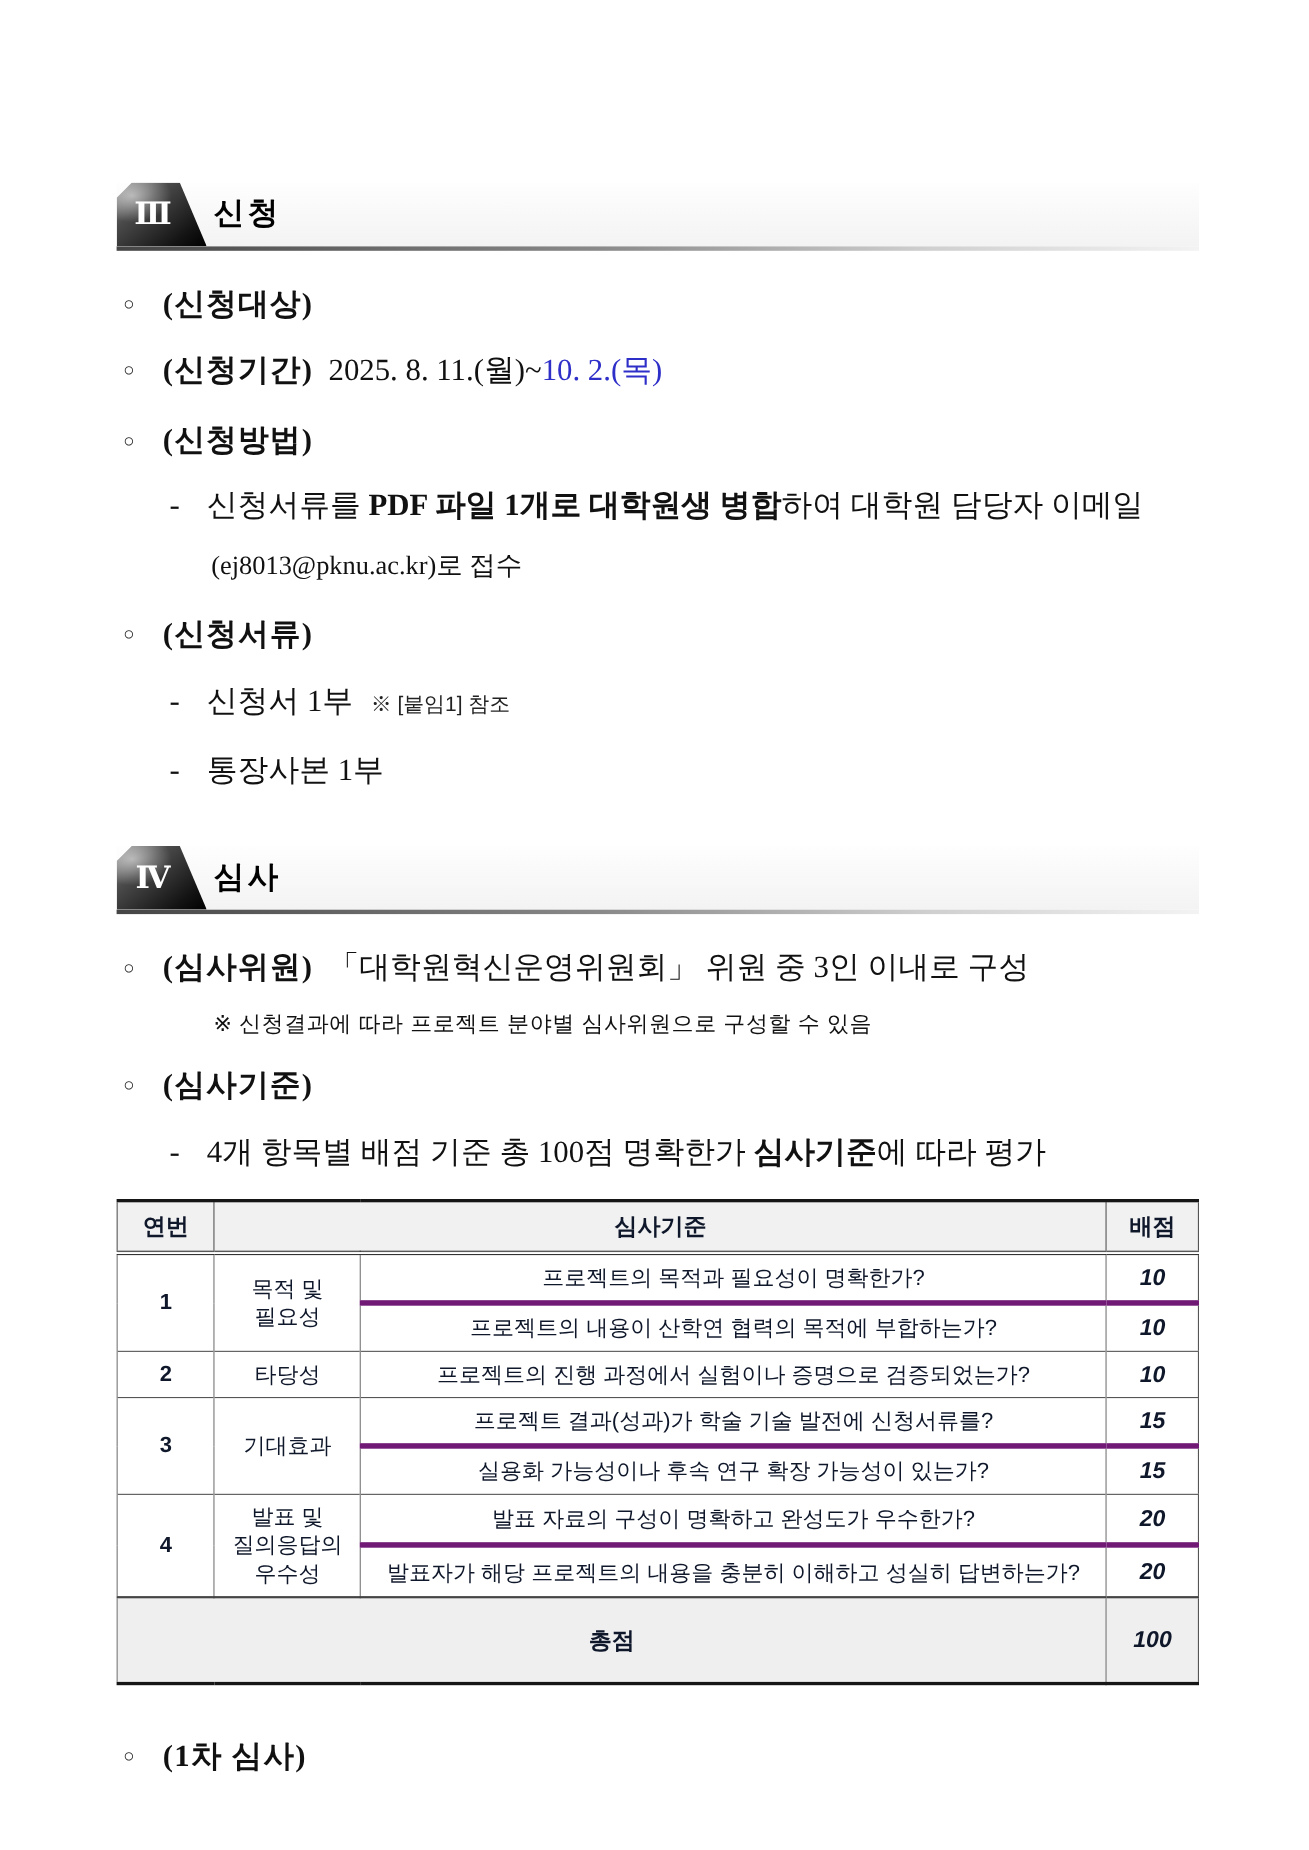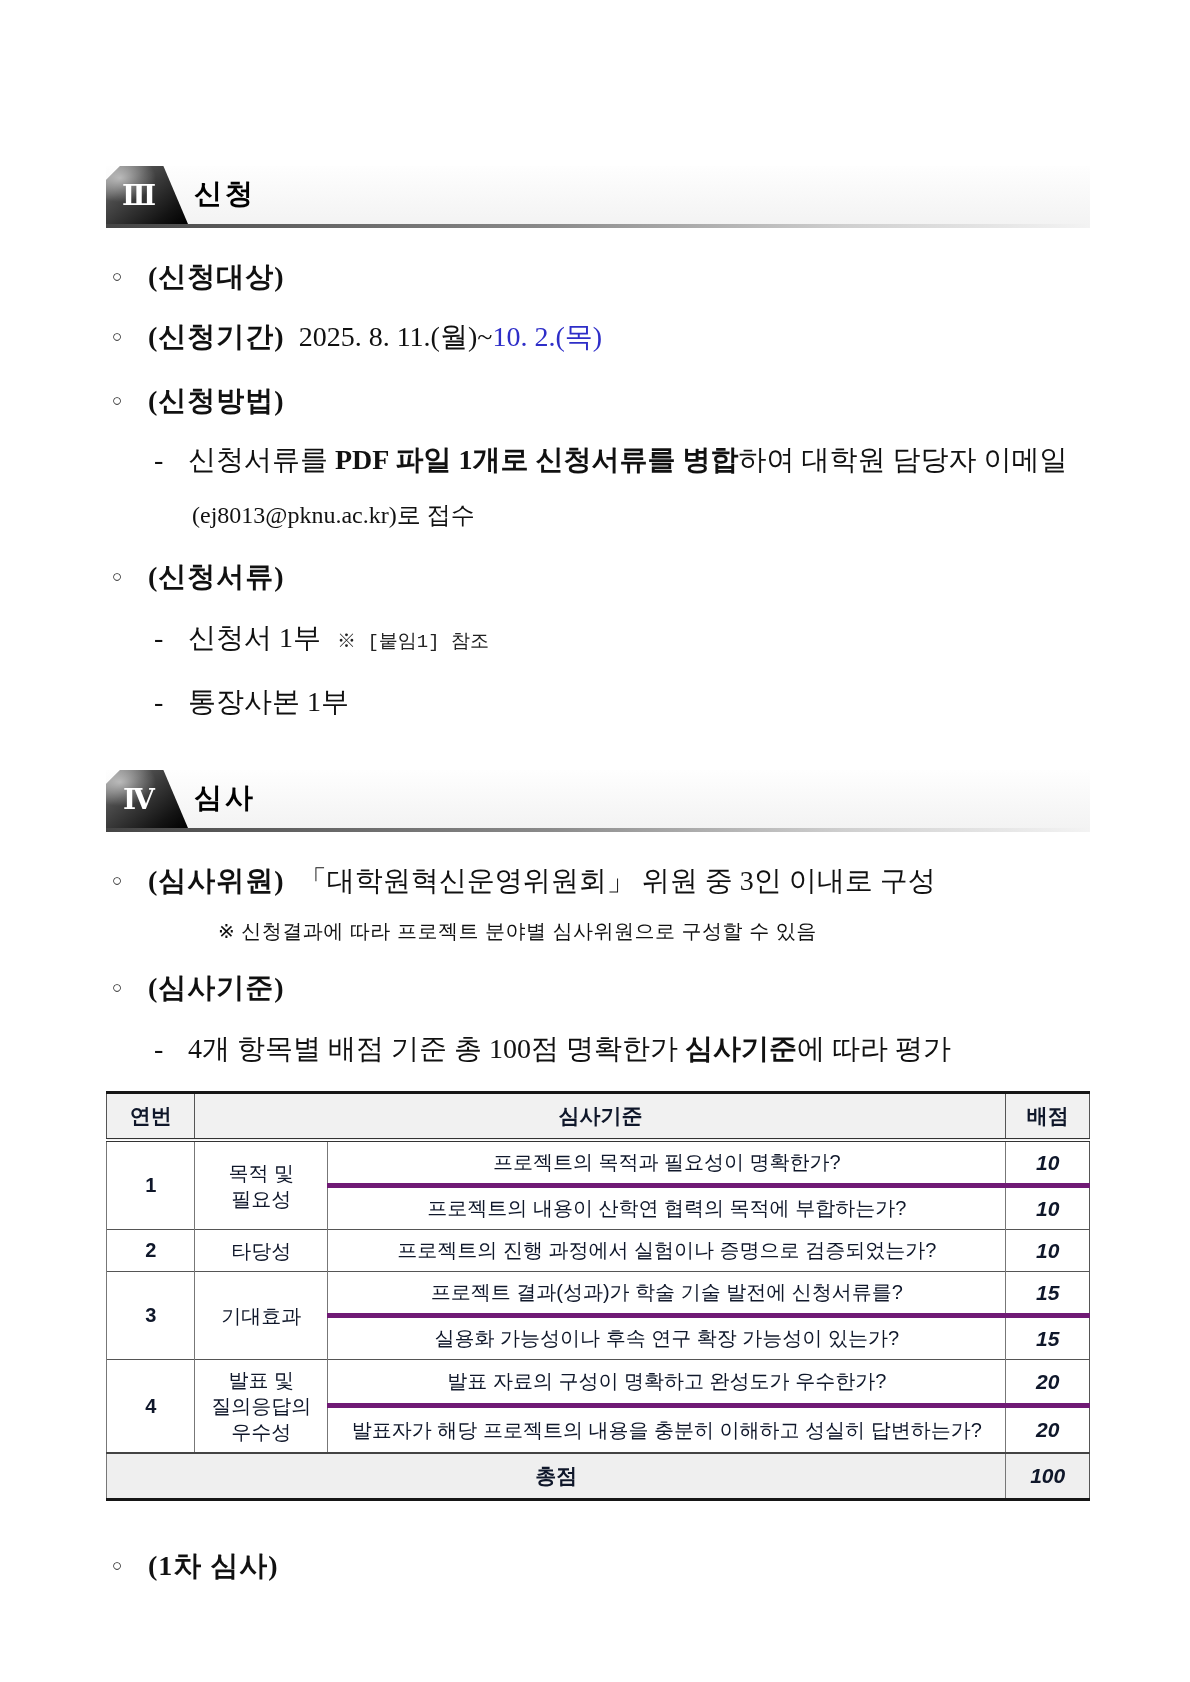--- a/index.html
+++ b/index.html
@@ -27,41 +27,41 @@
   
   .bullet { display:flex; align-items:flex-start; padding-left:6px; font-size:28px; line-height:46px; }
   .marker { width:36px; font-size:17px; line-height:46px; color:#222; flex:0 0 36px; }
   .blabel { font-weight:bold; letter-spacing:1px; white-space:nowrap; }
   .btext { margin-left:14px; }
   .blue { color:var(--blue); }
   .indent2 { padding-left:40px; }
   .subline { padding-left:48px; font-size:28px; line-height:44px; }
   .dash { display:inline-block; width:34px; }
   .email-line { padding-left:86px; font-size:24px; line-height:38px; }
-  .small-note { font-size:19px; font-family:Liberation Mono, monospace; color:#222; margin-left:16px; }
-  .committee-note { margin-left:112px; font-size:20px; letter-spacing:.5px;
+  .small-note { font-size:19px; font-family:Liberation Sans, sans-serif; color:#222; margin-left:16px; }
+  .committee-note { margin-left:88px; font-size:20px; letter-spacing:.5px;
     font-family:"Liberation Sans","DejaVu Sans",sans-serif; }
   .mt14 { margin-top:14px; } .mt16 { margin-top:16px; } .mt18 { margin-top:18px; }
   .mt20 { margin-top:20px; } .mt42 { margin-top:42px; }
   .sec2 { margin-top:46px; }
 
   
   table.criteria { width:100%; margin-top:20px; border-collapse:collapse;
     font-family:"Liberation Sans","DejaVu Sans",sans-serif; font-size:20px; color:#0f172a;
     border-top:3px solid #161616; border-bottom:3px solid #161616;
     border-left:1.5px solid #555; border-right:1.5px solid #555; }
   table.criteria th { background:#f1f1f1; font-weight:700; font-size:21px; padding:8px 4px;
     border-bottom:4px double #333; border-left:1.5px solid #555; }
   table.criteria td { text-align:center; padding:7px 8px; border-left:1px solid #777; }
   table.criteria tr.grp td { border-top:1.8px solid #555; }
   table.criteria tr.sub td { border-top:5px solid #701a75; }
   td.no { font-weight:700; }
   td.cat { white-space:pre-line; line-height:26px; }
   td.sc { font-weight:700; font-size:21px;font-style:italic; }
-  tr.total td { background:#efefef; font-weight:700; border-top:2px solid #444; font-size:21px; padding:8px 4px; }
+  tr.total td { background:#efefef; font-weight:700; border-top:2px solid #444; font-size:21px; padding:24px 4px; }
   b { font-weight:bold; }
 </style>
 </head>
 <body>
 
 <div class="page">
 
   <div class="sec-header">
     <div class="badge">
       <span class="numeral">Ⅲ</span>
@@ -82,21 +82,21 @@
       <span>2025. 8. 11.(월)~</span><span class="blue">10. 2.(목)</span>
     </div>
   </div>
 
   <div class="bullet mt18">
     <span class="marker">○</span>
     <span class="blabel">(신청방법)</span>
   </div>
 
   <div class="subline mt14">
-    <span class="dash">-</span><span>신청서류를 </span><b>PDF 파일 1개로 신청서류를 병합</b><span>하여 대학원 담당자 이메일</span>
+    <span class="dash">-</span><span>신청서류를 </span><b>PDF 파일 1개로 대학원생 병합</b><span>하여 대학원 담당자 이메일</span>
   </div>
 
   <div class="email-line mt14">
     <span>(ej8013@pknu.ac.kr)로 접수</span>
   </div>
 
   <div class="bullet mt20">
     <span class="marker">○</span>
     <span class="blabel">(신청서류)</span>
   </div>

